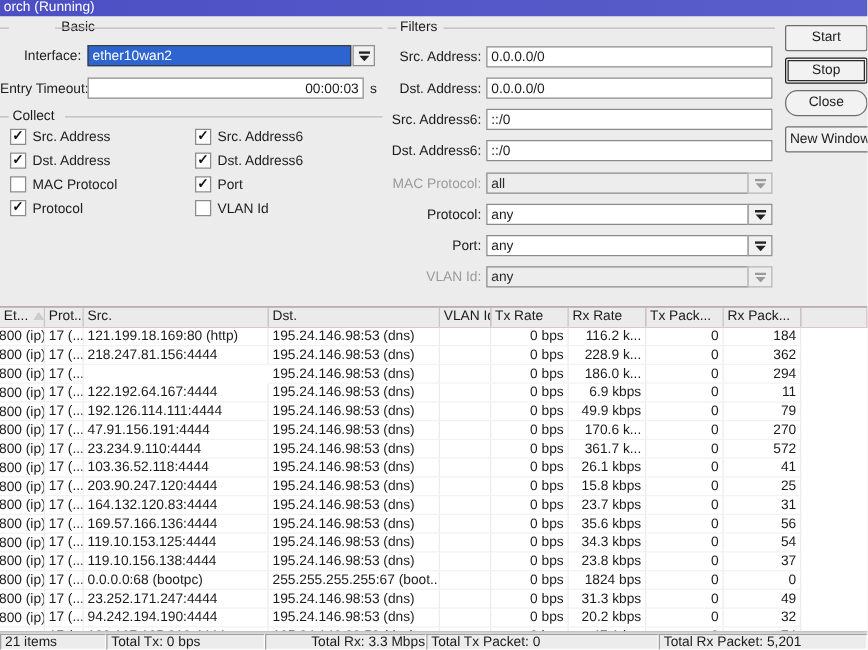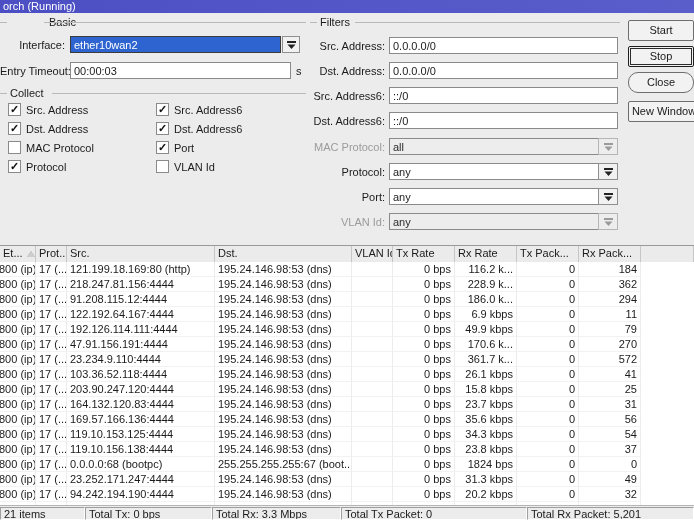--- a/index.html
+++ b/index.html
@@ -62,21 +62,21 @@
     <span>ether10wan2</span>
   </div>
   <div class="dropbtn" style="left:282px; top:36px; width:18px; height:17px;">
     <svg width="9" height="8">
         <rect x="0" y="0" width="9" height="2" fill="#222"></rect>
         <path d="M0.5 3.5 L8.5 3.5 L4.5 8 Z" fill="#222"></path>
       </svg>
   </div>
 
   <div class="lbl" style="left:0; top:65px; width:65px;">Entry Timeout:</div>
-  <div class="field" style="left:70px; top:62px; width:221px; height:17px;">
+  <div class="field" style="left:70px; top:62px; width:221px; height:17px;text-align:right;">
     <span>00:00:03</span>
   </div>
   <div class="lbl" style="left:296px; top:65px; width:12px; text-align:left;">s</div>
 
   <div class="grouplabel" style="left:10px; top:87px;">Collect</div>
   <div class="groupline" style="left:0; top:93px; width:7px;"></div>
   <div class="groupline" style="left:52px; top:93px; width:254px;"></div>
   <div id="collect-area">
       <div class="cb" style="left: 8px; top: 103px;">✓</div>
       <div class="cblabel" style="left: 26px; top: 104px;">Src. Address</div>
@@ -181,21 +181,20 @@
           <div class="td" style="left: 215px; width: 137px;">195.24.146.98:53 (dns)</div>
           <div class="td" style="left: 352px; width: 41px;"></div>
           <div class="td num" style="left: 393px; width: 62px;">0 bps</div>
           <div class="td num" style="left: 455px; width: 62px;">228.9 k...</div>
           <div class="td num" style="left: 517px; width: 62px;">0</div>
           <div class="td num" style="left: 579px; width: 62px;">362</div>
         </div>
         <div class="tr">
           <div class="td cut" style="left: 0px; width: 36px;">800 (ip)</div>
           <div class="td" style="left: 36px; width: 31px;">17 (...</div>
-          <div class="td" style="left: 67px; width: 148px;">91.208.115.12:4444</div>
           <div class="td" style="left: 215px; width: 137px;">195.24.146.98:53 (dns)</div>
           <div class="td" style="left: 352px; width: 41px;"></div>
           <div class="td num" style="left: 393px; width: 62px;">0 bps</div>
           <div class="td num" style="left: 455px; width: 62px;">186.0 k...</div>
           <div class="td num" style="left: 517px; width: 62px;">0</div>
           <div class="td num" style="left: 579px; width: 62px;">294</div>
         </div>
         <div class="tr">
           <div class="td cut" style="left: 0px; width: 36px;">800 (ip)</div>
           <div class="td" style="left: 36px; width: 31px;">17 (...</div>
@@ -349,18 +348,18 @@
           <div class="td num" style="left: 455px; width: 62px;">47.1 k...</div>
           <div class="td num" style="left: 517px; width: 62px;">0</div>
           <div class="td num" style="left: 579px; width: 62px;">74</div>
         </div>
       </div>
   </div>
 
   <div class="statusbar">
     <div class="spanel" style="left:0; width:85px;">21 items</div>
     <div class="spanel" style="left:85px; width:127px;">Total Tx: 0 bps</div>
-    <div class="spanel" style="left:212px; width:129px;">Total Rx: 3.3 Mbps</div>
+    <div class="spanel" style="left:212px; width:129px;text-align:right;">Total Rx: 3.3 Mbps</div>
     <div class="spanel" style="left:341px; width:186px;">Total Tx Packet: 0</div>
     <div class="spanel" style="left:527px; width:167px;">Total Rx Packet: 5,201</div>
   </div>
 
 </div>
 
 </body></html>

